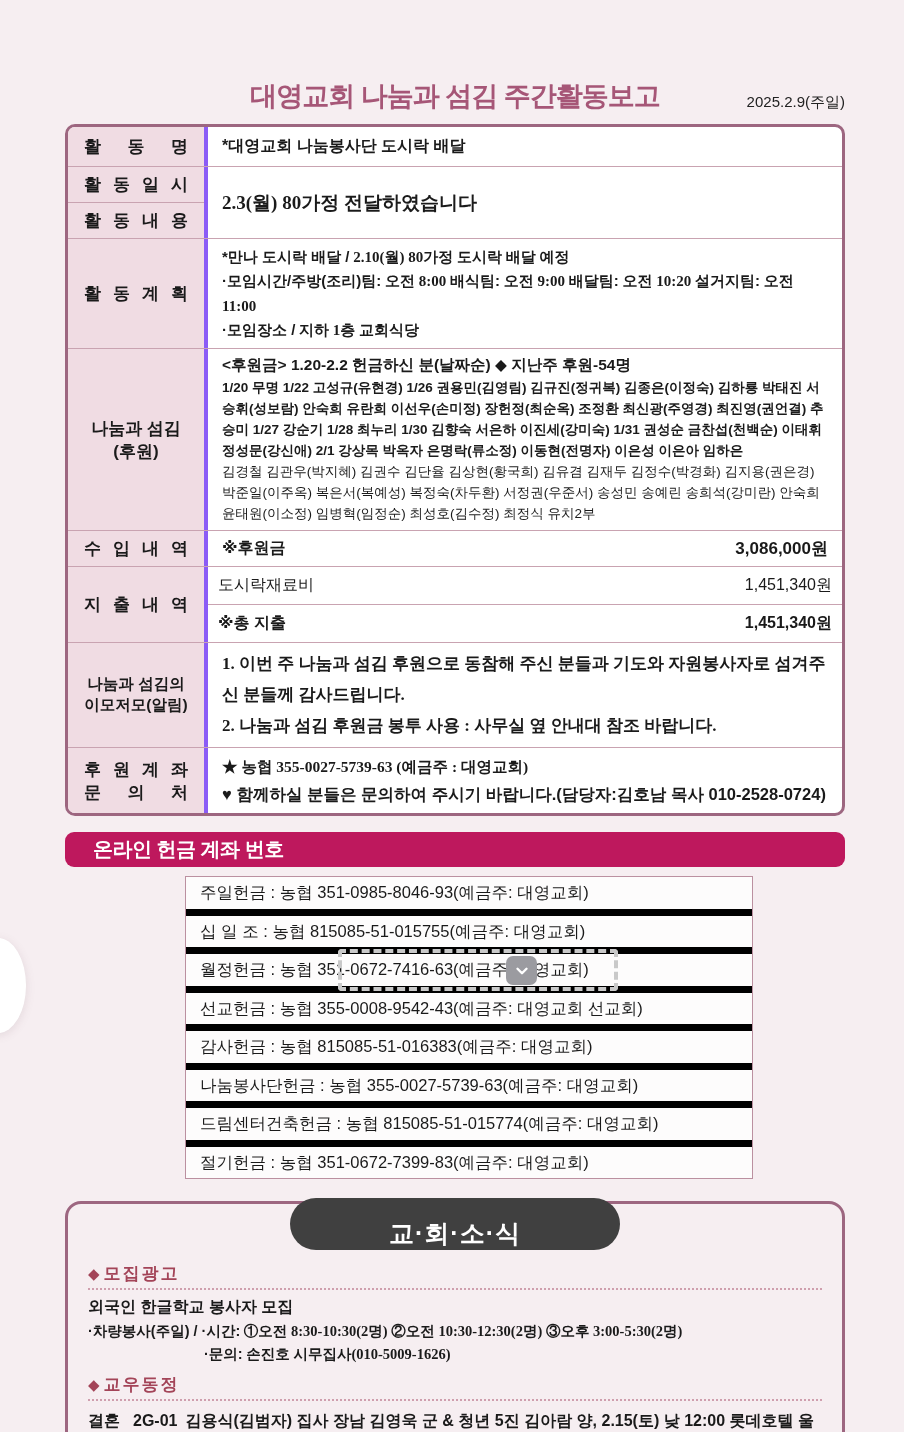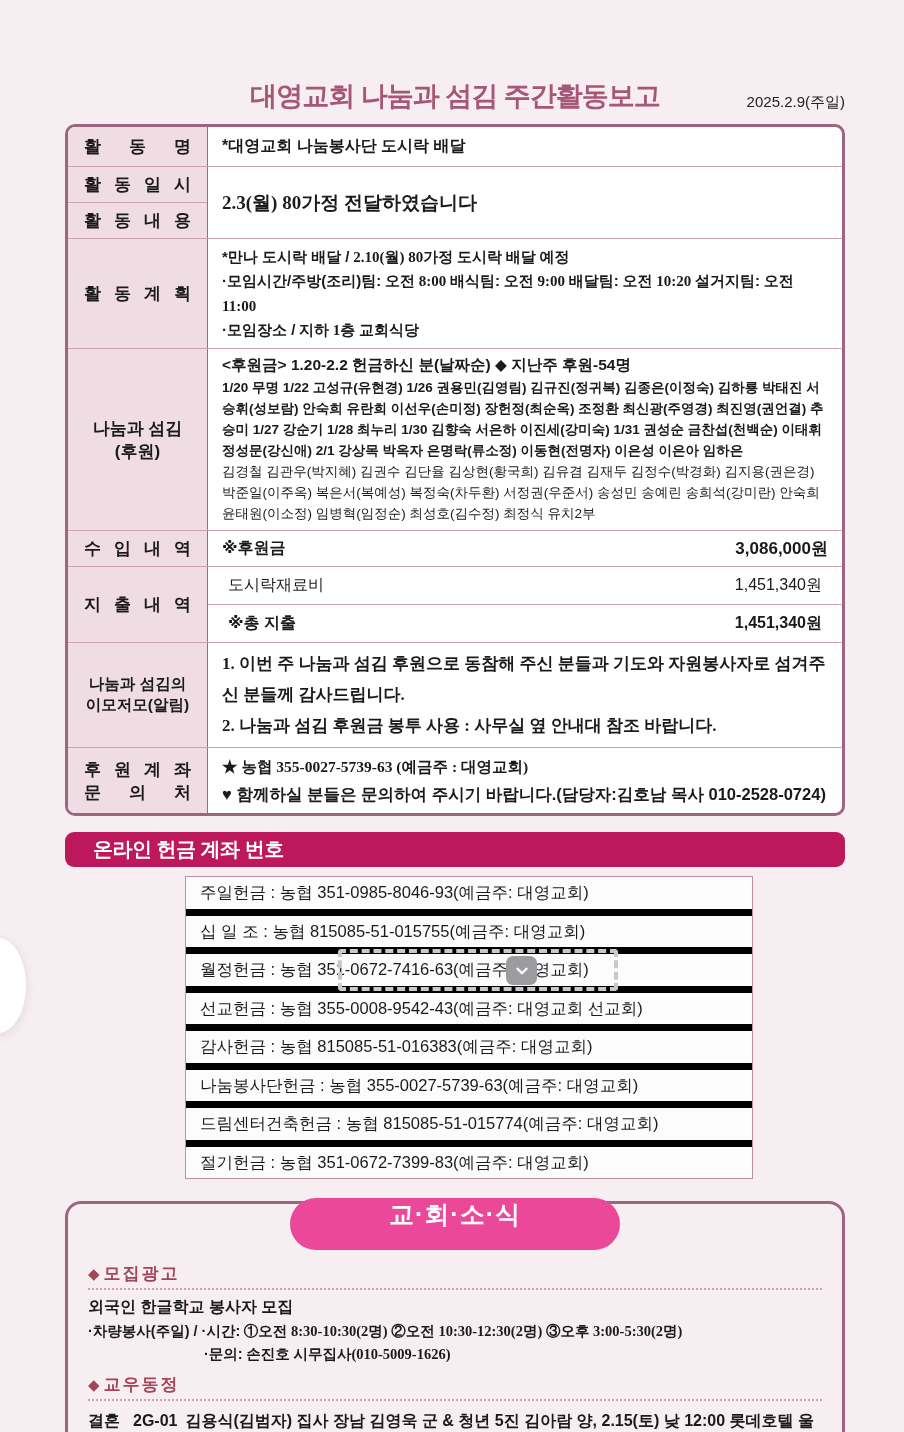--- a/index.html
+++ b/index.html
@@ -17,21 +17,21 @@
     text-align:center; font-size:27px; font-weight:bold; color:#a65677;
     letter-spacing:-1px;
   }
   .doc-date { position:absolute; right:0; bottom:6px; font-size:15px; color:#222; }
 
   
   .rpt { border:3px solid #9d6680; border-radius:10px; overflow:hidden; background:#fff; }
   .rpt-row { display:flex; border-bottom:1px solid #c9a3b1; }
   .rpt-row:last-child { border-bottom:none; }
   .rpt-label {
-    flex:0 0 140px; background:#f0dce3; border-right:1px solid #8b5cf6;
+    flex:0 0 140px; background:#f0dce3; border-right:4px solid #8b5cf6;
     display:flex; flex-direction:column; justify-content:center;
     font-weight:bold; font-size:17px; padding:4px 16px;
   }
   .jst { text-align:justify; text-align-last:justify; width:100%; }
   .ctr { text-align:right; text-align-last:center; }
   .rpt-cell { flex:1; display:flex; flex-direction:column; justify-content:center; padding:6px 14px; }
   .label-split { padding:0; }
   .label-split > div { padding:6px 16px; display:flex; align-items:center; }
   .label-split > div:first-child { border-bottom:1px solid #c9a3b1; }
   .serifish { font-family:"Liberation Serif","DejaVu Serif",serif;font-weight:bold; }
@@ -41,21 +41,21 @@
   .plan-line { font-size:15px; line-height:1.55; }
   .plan-line b { font-size:15px; }
   .donate-head { font-weight:bold; font-size:15.5px; margin-bottom:2px; }
   .donate-names { font-size:13.5px; line-height:1.55; }
   .onsite-head { font-weight:bold; font-size:15px; margin-top:6px; }
   .money-row { flex-direction:row; justify-content:space-between; align-items:center; }
   .money-row .item { font-size:16px;text-align:right; }
   .money-row .amt { font-size:17px; }
   .bold { font-weight:bold; }
   .split-cells { flex:1; display:flex; flex-direction:column; padding:0; }
-  .split-cells > .sub { flex:1; display:flex; justify-content:space-between; align-items:center; padding:8px 20px; }
+  .split-cells > .sub { flex:1; display:flex; justify-content:space-between; align-items:center; padding:8px 10px; }
   .split-cells > .sub:first-child { border-bottom:1px solid #c9a3b1; }
   .note-line { font-size:17px; line-height:1.8; }
   .contact1 { font-size:15.5px; line-height:1.7; }
   .contact2 { font-size:16.5px; font-weight:bold; line-height:1.6; }
 
   
   .online-bar {
     margin-top:16px; height:35px; border-radius:9px; background:#be185d;
     color:#fff; font-weight:bold; font-size:20px; display:flex; align-items:center;
     padding-left:28px; letter-spacing:-0.5px;
@@ -81,22 +81,22 @@
     background:#fff; border-radius:50%; box-shadow:0 2px 10px rgba(120,90,100,0.15);
   }
 
   
   .news-box {
     position:relative; margin-top:22px; border:3px solid #9d6680; border-radius:16px;
     padding:58px 20px 14px 20px;
   }
   .news-pill {
     position:absolute; top:-6px; left:50%; transform:translateX(-50%);
-    width:330px; height:52px; background:#ec4899; border-radius:26px;
-    color:#fff; font-size:25px; font-weight:bold; display:flex; align-items:flex-start; justify-content:center;
+    width:330px; height:52px; background:#404040; border-radius:26px;
+    color:#fff; font-size:25px; font-weight:bold; display:flex; align-items:flex-end; justify-content:center;
     letter-spacing:1px;
   }
   .news-sect { color:#a34458; font-weight:bold; font-size:17px; letter-spacing:2px;
     padding-bottom:3px; border-bottom:2px dotted #cf9fae; margin-bottom:7px; display:flex; align-items:center; gap:2px;}
   .news-sect .dmd { font-size:15px; }
   .recruit-title { font-weight:bold; font-size:16px; margin-bottom:2px; }
   .recruit-line { font-size:14.5px; line-height:1.55; }
   .recruit-line.indent { padding-left:116px; }
   .news-sect.second { margin-top:8px; }
   .news-row { display:flex; font-size:16px; line-height:1.6; }

